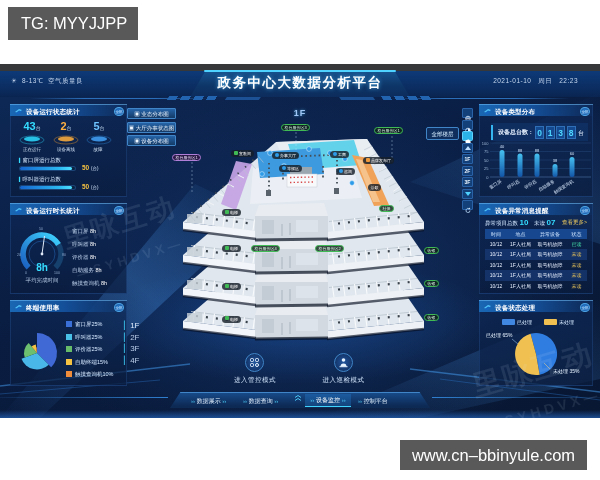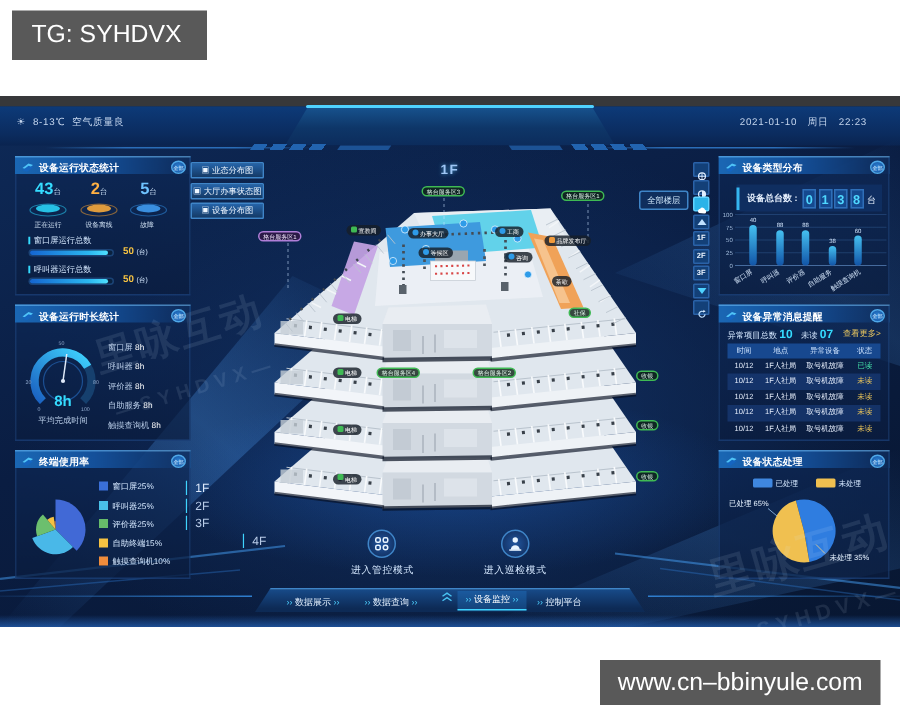--- a/index.html
+++ b/index.html
@@ -32,31 +32,32 @@
 .glit{font-size:5.5px;color:#d5e8ff;}
 .glit2{font-size:5.5px;color:#b9cde8;position:absolute;}
 .wm{position:absolute;color:rgba(220,235,255,.10);font-weight:bold;text-align:center;pointer-events:none;z-index:50;}
 .bpill{position:absolute;background:rgba(22,30,40,.82);color:#fff;border-radius:3.5px;font-size:4px;height:7px;line-height:7px;padding:0 2.5px;white-space:nowrap;z-index:30;}
 .gpill{position:absolute;background:rgba(16,38,26,.82);border:.5px solid #3fba54;color:#dff5e8;border-radius:3.5px;font-size:4px;height:7px;line-height:6.5px;padding:0 2.5px;white-space:nowrap;z-index:30;}
 .ppill{position:absolute;background:rgba(50,25,70,.82);border:.5px solid #b07fd8;color:#f0e4fa;border-radius:3.5px;font-size:4px;height:7px;line-height:6.5px;padding:0 2.5px;white-space:nowrap;z-index:30;}
 .gdot,.bdot,.odot{display:inline-block;width:4px;height:4px;border-radius:1px;margin-right:1.5px;vertical-align:.5px;}
 .gdot{background:#3fba54;}.bdot{background:#2e9be8;border-radius:50%;}.odot{background:#f09a3c;}
 </style></head><body>
 
-<div class="tgbox">TG: SYHDVX</div>
+<div class="tgbox">TG: MYYJJPP</div>
 
 <div class="dash">
 
 <div class="topstrip"></div>
 
 <div class="hdrband"></div>
 
 <div class="hdrtrap"></div>
 <div class="hdrline"></div>
 
+<div class="title">政务中心大数据分析平台</div>
 
 <div class="weather">☀&nbsp; 8-13℃ &nbsp;空气质量良</div>
 
 <div class="dtime">2021-01-10 &nbsp;&nbsp;周日 &nbsp;&nbsp;22:23</div>
 
 <div class="hline" style="left:30px;width:180px;"></div>
 <div class="hline" style="left:390px;width:180px;"></div>
 <div class="abs" style="left:168px;top:32px;width:50px;height:4px;background:repeating-linear-gradient(90deg,#2264b0 0 9px,rgba(0,0,0,0) 9px 13px);transform:skewX(-35deg);"></div>
 <div class="abs" style="left:382px;top:32px;width:50px;height:4px;background:repeating-linear-gradient(90deg,#2264b0 0 9px,rgba(0,0,0,0) 9px 13px);transform:skewX(35deg);"></div>
 <div class="abs" style="left:226px;top:33px;width:34px;height:2.5px;background:#1c5295;transform:skewX(-35deg);"></div>
@@ -453,21 +454,21 @@
       <div style="width:0;height:0;border-left:3px solid transparent;border-right:3px solid transparent;border-top:4px solid #4fd2ff;margin:2.8px auto;"></div>
     </div>
 <div class="abs" style="left:462px;top:136px;width:11px;height:10px;background:#134078;border:.5px solid #2a62a8;border-radius:1px;"><svg width="10" height="9" viewBox="0 0 10 9">
         <path d="M7 4.5 a2 2 0 1 1 -.8-1.6" fill="none" stroke="#bfe0ff" stroke-width=".8"></path>
         <path d="M6 1.5 l1.4 1.2 -1.7.7 Z" fill="#e0eeff"></path>
       </svg></div>
 
 <div class="abs" style="left:124px;top:257px;font-size:8px;color:#dce8fa;"><span style="color:#3fd4ff;">▏</span>1F</div>
 <div class="abs" style="left:124px;top:268.5px;font-size:8px;color:#b9cce8;"><span style="color:#3fd4ff;">▏</span>2F</div>
 <div class="abs" style="left:124px;top:280px;font-size:8px;color:#b9cce8;"><span style="color:#3fd4ff;">▏</span>3F</div>
-<div class="abs" style="left:124px;top:291.5px;font-size:8px;color:#b9cce8;margin-left:38px;"><span style="color:#3fd4ff;">▏</span>4F</div>
+<div class="abs" style="left:124px;top:291.5px;font-size:8px;color:#b9cce8;"><span style="color:#3fd4ff;">▏</span>4F</div>
 
 <div class="abs" style="left:244.5px;top:288.5px;width:19px;height:19px;border-radius:50%;border:1px solid #3f85c8;background:radial-gradient(circle,rgba(35,90,165,.9),rgba(15,40,85,.95));">
 <svg width="17" height="17" viewBox="0 0 17 17">
         <g fill="none" stroke="#e8f4ff" stroke-width="1">
           <rect x="4.5" y="4.5" width="3" height="3" rx="1"></rect>
           <rect x="9.5" y="4.5" width="3" height="3" rx="1"></rect>
           <rect x="4.5" y="9.5" width="3" height="3" rx="1"></rect>
           <circle cx="11" cy="11" r="1.5"></circle>
         </g>
       </svg></div>

